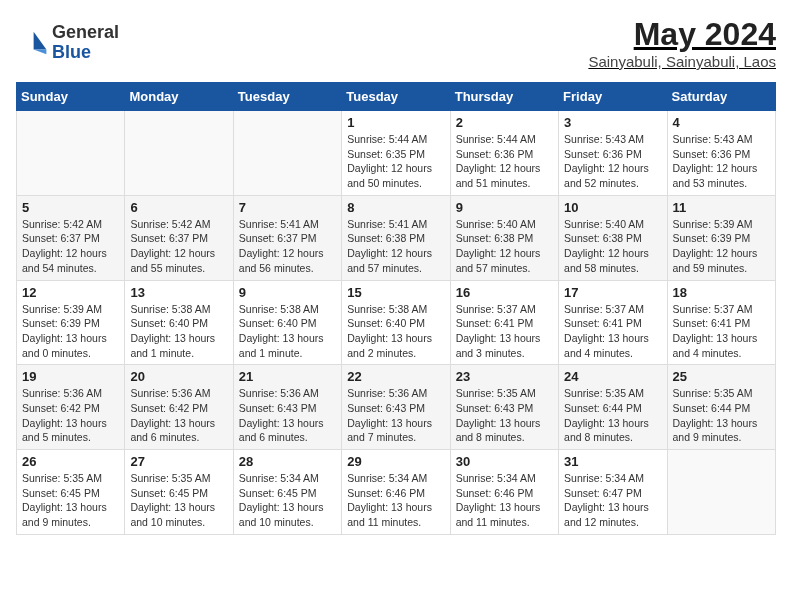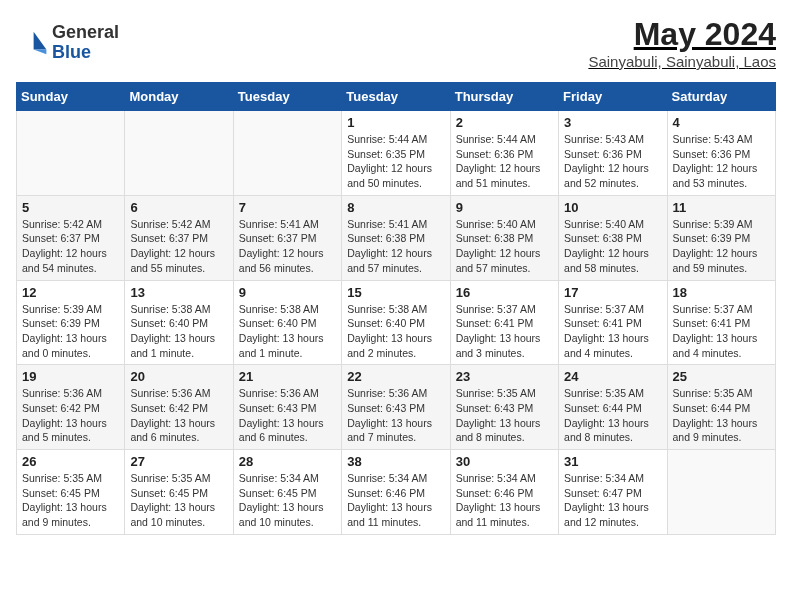--- a/index.html
+++ b/index.html
@@ -327,21 +327,21 @@
 and 10 minutes.</div>
         </td>
         <td>
           <div class="day-num">28</div>
           <div class="day-info" style="white-space: pre-line;">Sunrise: 5:34 AM
 Sunset: 6:45 PM
 Daylight: 13 hours
 and 10 minutes.</div>
         </td>
         <td>
-          <div class="day-num">38</div>
+          <div class="day-num">29</div>
           <div class="day-info" style="white-space: pre-line;">Sunrise: 5:34 AM
 Sunset: 6:46 PM
 Daylight: 13 hours
 and 11 minutes.</div>
         </td>
         <td>
           <div class="day-num">30</div>
           <div class="day-info" style="white-space: pre-line;">Sunrise: 5:34 AM
 Sunset: 6:46 PM
 Daylight: 13 hours

